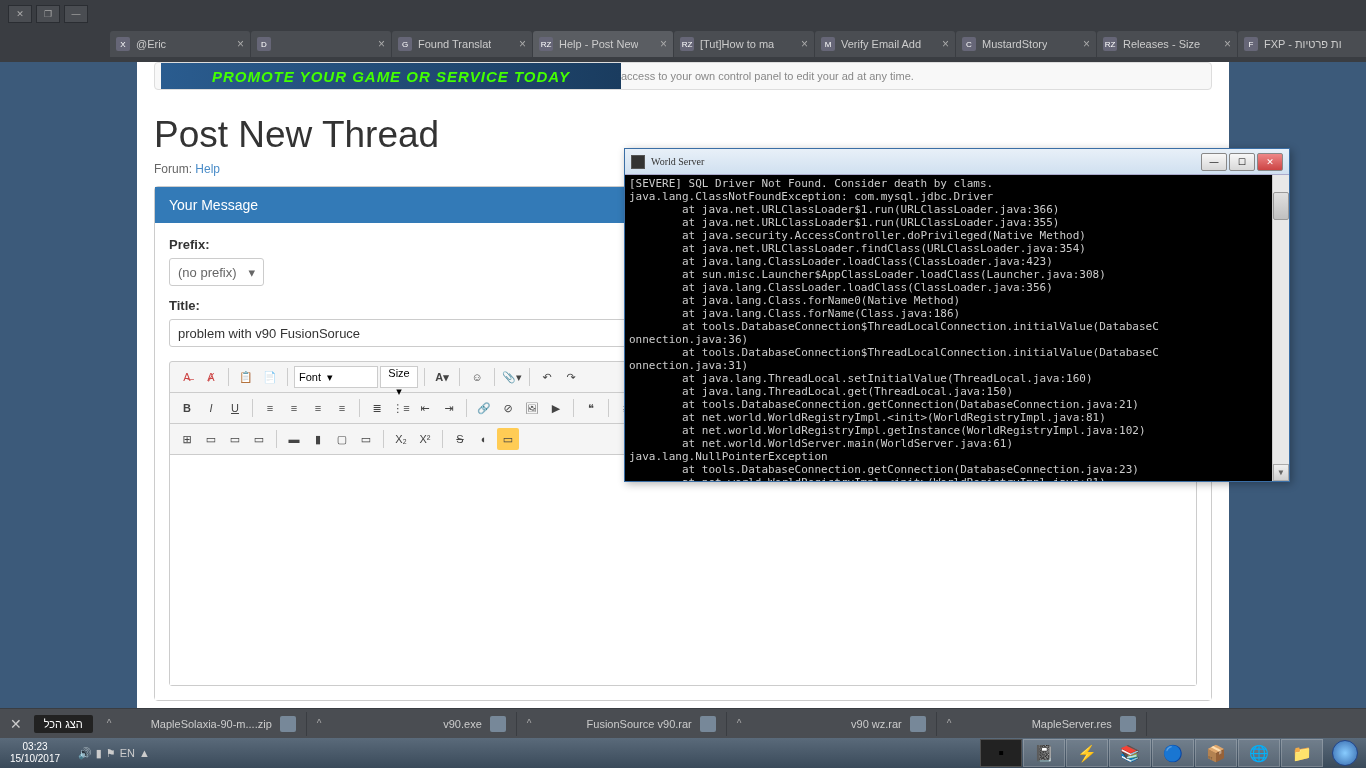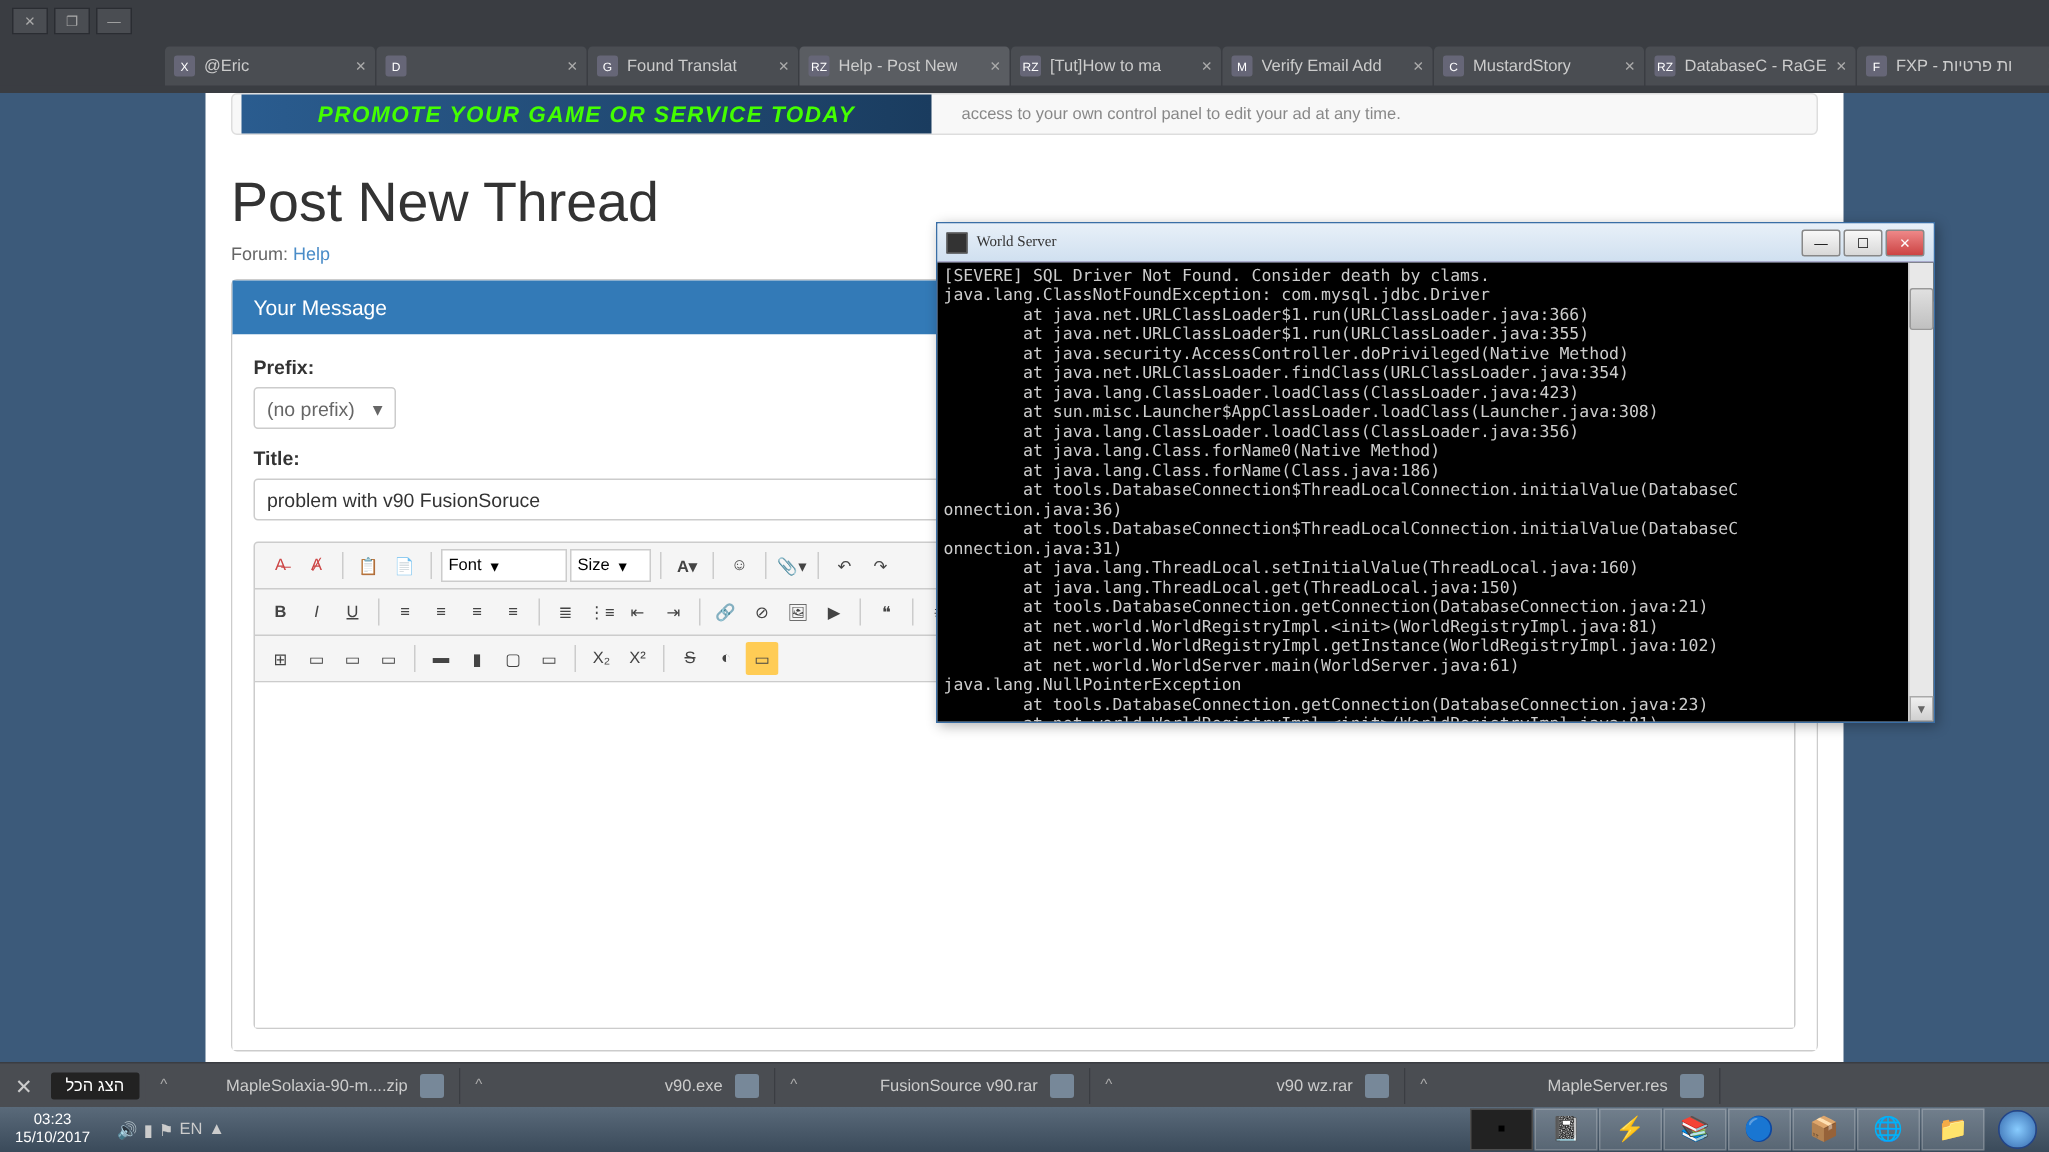--- a/index.html
+++ b/index.html
@@ -19,21 +19,21 @@
 .addr-icon { color: #888; font-size: 14px; cursor: pointer; }
 .addr-input { flex: 1; height: 24px; background: #5a5d62; border-radius: 4px; color: #ccc; font-size: 12px; display: flex; align-items: center; padding: 0 12px; justify-content: flex-end; }
 .addr-url { color: #ccc; }
 .addr-url .dim { color: #888; }
 .nav-btns { display: flex; gap: 14px; align-items: center; }
 .nav-btns span { color: #888; font-size: 16px; cursor: pointer; }
 
 
 .viewport { position: absolute; top: 62px; left: 0; right: 0; bottom: 60px; background: #3c5a7a; overflow: hidden; }
 .page-content { background: #fff; width: 1092px; margin: 0 auto; height: 100%; padding: 0 0; }
-.banner-area { margin: 0 17px; border: 1px solid #ddd; background: #f8f8f8; border-radius: 4px; padding: 6px; display: flex; gap: 20px; align-items: center; height: 28px; overflow: hidden; text-align: center; }
+.banner-area { margin: 0 17px; border: 1px solid #ddd; background: #f8f8f8; border-radius: 4px; padding: 6px; display: flex; gap: 0; align-items: center; height: 28px; overflow: hidden; text-align: center; }
 .banner-img { width: 460px; height: 60px; background: linear-gradient(90deg, #2a5c8f, #1a3c5f); display: flex; align-items: center; justify-content: center; }
 .banner-text { color: #4f0; font-weight: bold; font-size: 15px; font-style: italic; letter-spacing: 1px; }
 .banner-desc { color: #888; font-size: 11px; }
 
 .page-title { font-size: 37px; color: #333; padding: 24px 17px 6px; font-weight: normal; }
 .forum-link { padding: 0 17px 10px; font-size: 12px; color: #666; }
 .forum-link a { color: #4a8cc8; text-decoration: none; }
 
 .message-section { margin: 0 17px; border: 1px solid #ccc; border-radius: 4px; }
 .section-header { background: #337ab7; color: white; padding: 10px 14px; font-size: 14px; }
@@ -126,21 +126,21 @@
       <span style="overflow:hidden;text-overflow:ellipsis;">Verify Email Add</span>
       <span class="tab-close">×</span>
     </div>
     <div class="tab">
       <span class="tab-icon">C</span>
       <span style="overflow:hidden;text-overflow:ellipsis;">MustardStory</span>
       <span class="tab-close">×</span>
     </div>
     <div class="tab">
       <span class="tab-icon">RZ</span>
-      <span style="overflow:hidden;text-overflow:ellipsis;">DatabaseC - RaGE</span>
+      <span style="overflow:hidden;text-overflow:ellipsis;">Releases - Size</span>
       <span class="tab-close">×</span>
     </div>
     <div class="tab">
       <span class="tab-icon">F</span>
       <span style="overflow:hidden;text-overflow:ellipsis;">FXP - ות פרטיות</span>
       <span class="tab-close">×</span>
     </div>
   </div>
 
 <div class="addr-bar">
@@ -191,21 +191,21 @@
             <div class="tool-btn" style="color:#c44;">A̶</div>
             <div class="tool-btn" style="color:#c44;">Ⱥ</div>
             <div class="tool-sep"></div>
             <div class="tool-btn">📋</div>
             <div class="tool-btn">📄</div>
             <div class="tool-sep"></div>
             <div class="tool-select" style="width:84px;">
                 <span>Font</span>
                 <span>▾</span>
               </div>
-            <div class="tool-select" style="width:54px;">
+            <div class="tool-select" style="width:38px;flex-direction:column;">
                 <span>Size</span>
                 <span>▾</span>
               </div>
             <div class="tool-sep"></div>
             <div class="tool-btn" style="font-weight:bold;">A▾</div>
             <div class="tool-sep"></div>
             <div class="tool-btn">☺</div>
             <div class="tool-sep"></div>
             <div class="tool-btn">📎▾</div>
             <div class="tool-sep"></div>

